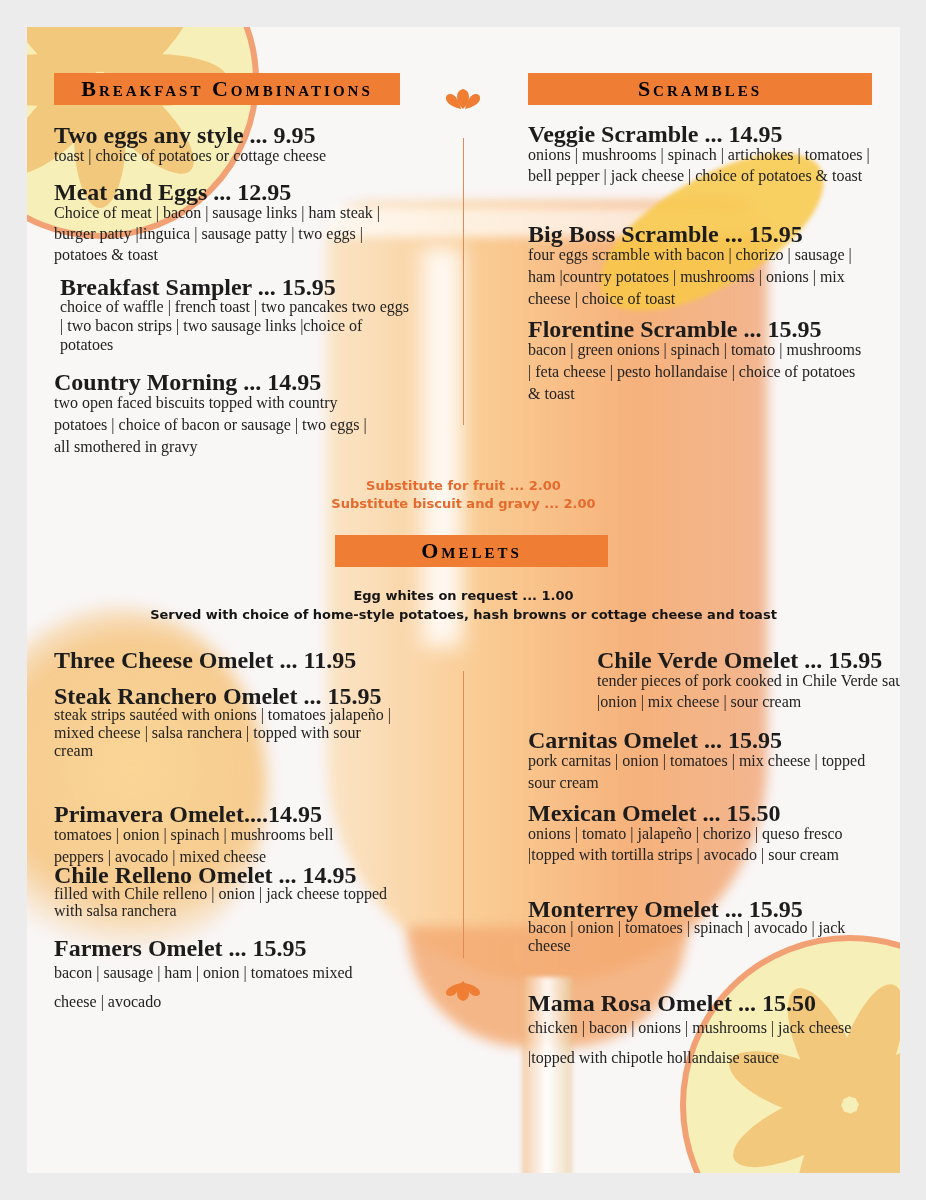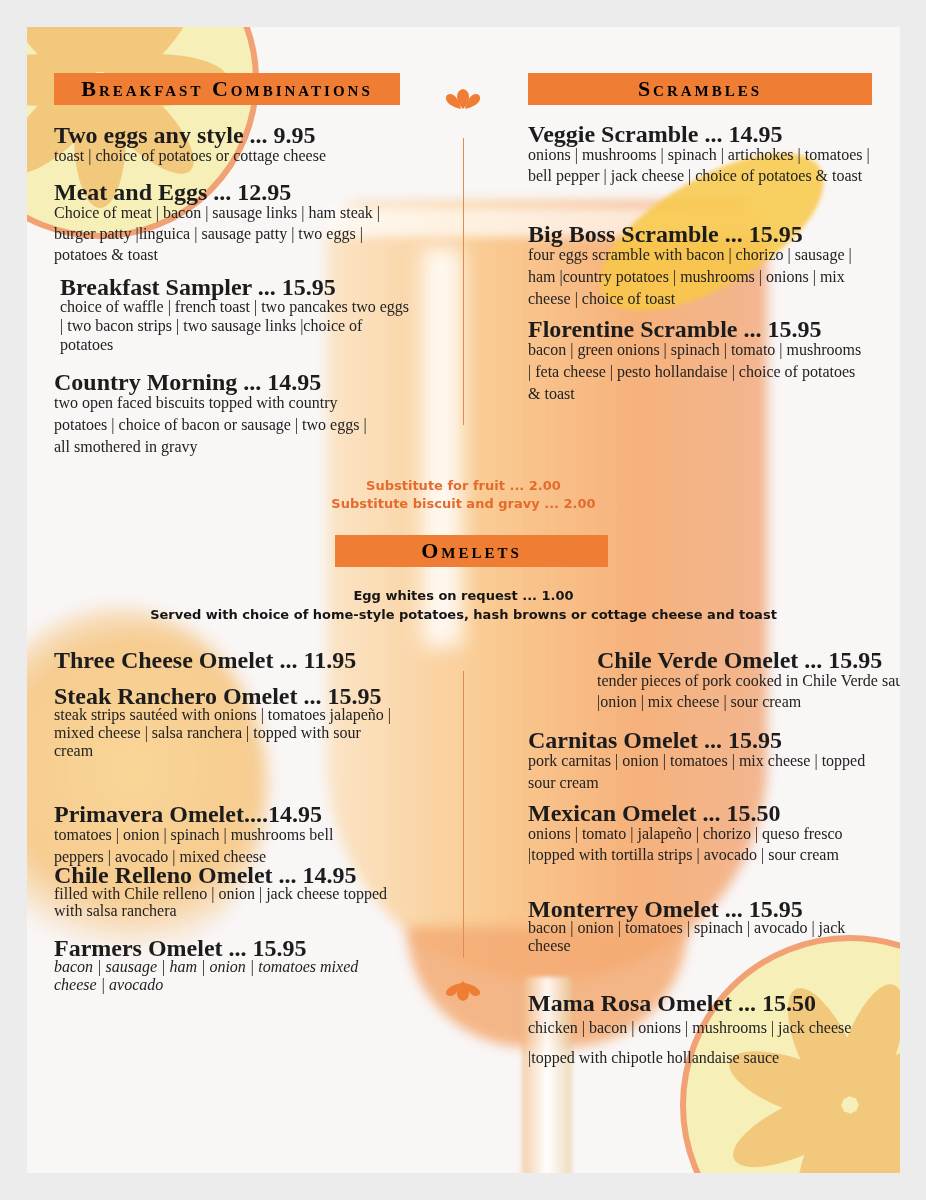--- a/index.html
+++ b/index.html
@@ -175,21 +175,21 @@
   <div class="item" style="left:27px; top:778px; width:320px;">
     <div class="t">Primavera Omelet....14.95</div>
     <div class="d" style="line-height:22px;">tomatoes | onion | spinach | mushrooms bell peppers | avocado | mixed cheese</div>
   </div>
   <div class="item" style="left:27px; top:839px; width:340px;">
     <div class="t">Chile Relleno Omelet ... 14.95</div>
     <div class="d" style="line-height:17px;">filled with Chile relleno | onion | jack cheese topped with salsa ranchera</div>
   </div>
   <div class="item" style="left:27px; top:912px; width:320px;">
     <div class="t">Farmers Omelet ... 15.95</div>
-    <div class="d" style="line-height:18px;font-style:italic;">bacon | sausage | ham | onion | tomatoes mixed cheese | avocado</div>
+    <div class="d" style="line-height:29px;">bacon | sausage | ham | onion | tomatoes mixed cheese | avocado</div>
   </div>
 
   <div class="item" style="left:530px; top:624px; width:340px;margin-left:40px;">
     <div class="t">Chile Verde Omelet ... 15.95</div>
     <div class="d">tender pieces of pork cooked in Chile Verde sauce |onion | mix cheese | sour cream</div>
   </div>
   <div class="item" style="left:501px; top:704px; width:345px;">
     <div class="t">Carnitas Omelet ... 15.95</div>
     <div class="d" style="line-height:22px;">pork carnitas | onion | tomatoes | mix cheese | topped sour cream</div>
   </div>

